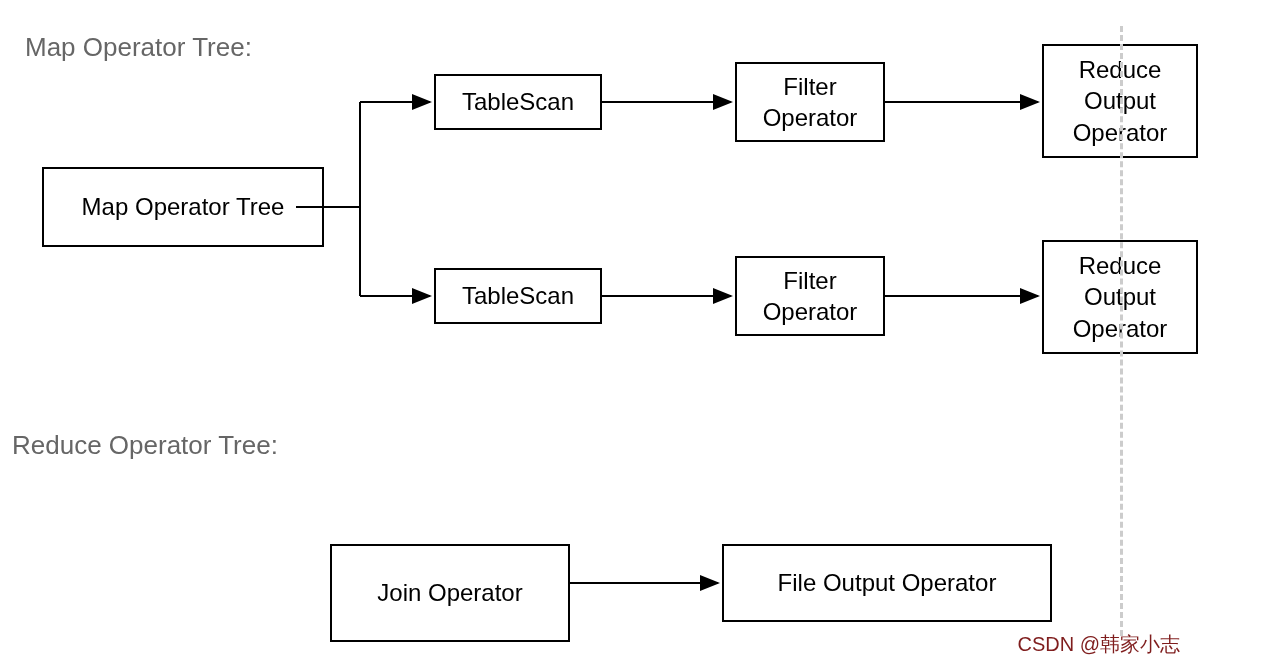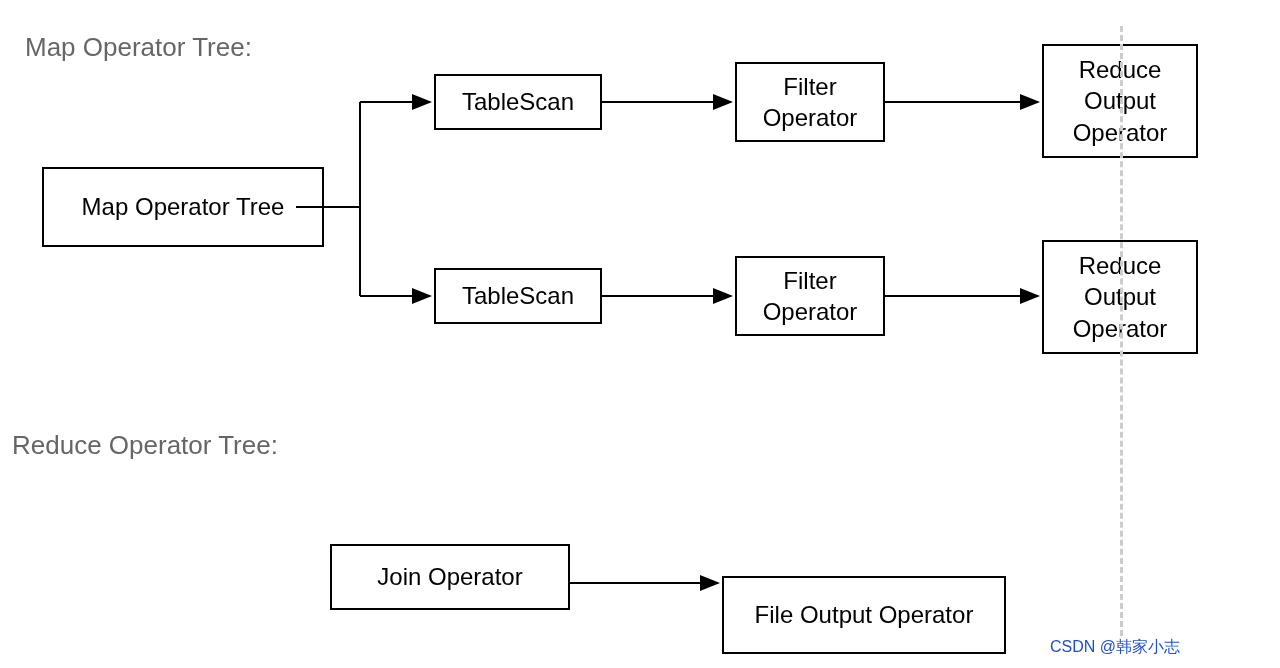--- a/index.html
+++ b/index.html
@@ -28,22 +28,22 @@
       color: #000000;
       line-height: 1.3;
       padding: 4px 8px;
     }
     .dashed-line {
       position: absolute;
       border-left: 3px dashed #cccccc;
     }
     .watermark {
       position: absolute;
-      color: #1d4ed8;
-      font-size: 16px;
+      color: #7f1d1d;
+      font-size: 20px;
     }
     svg {
       position: absolute;
       top: 0;
       left: 0;
       pointer-events: none;
     }
   </style>
 </head>
 <body>
@@ -72,25 +72,25 @@
 </div>
 
 <div class="box" style="left:1042px; top:44px; width:156px; height:114px;">
   <span>Reduce Output Operator</span>
 </div>
 
 <div class="box" style="left:1042px; top:240px; width:156px; height:114px;">
   <span>Reduce Output Operator</span>
 </div>
 
-<div class="box" style="left:330px; top:544px; width:240px; height:66px;">
+<div class="box" style="left:330px; top:544px; width:240px; height:98px;">
   <span>Join Operator</span>
 </div>
 
-<div class="box" style="left:722px; top:544px; width:284px; height:78px;margin-top:32px;">
+<div class="box" style="left:722px; top:544px; width:330px; height:78px;">
   <span>File Output Operator</span>
 </div>
 
 <div class="dashed-line" style="left:1120px; top:26px; height:610px;"></div>
 
 <div class="watermark" style="right:100px; bottom:10px;">CSDN @韩家小志</div>
 
 <svg width="1280" height="668">
   <defs>
     <marker id="arrowhead" markerWidth="10" markerHeight="8" refX="9" refY="4" orient="auto">

